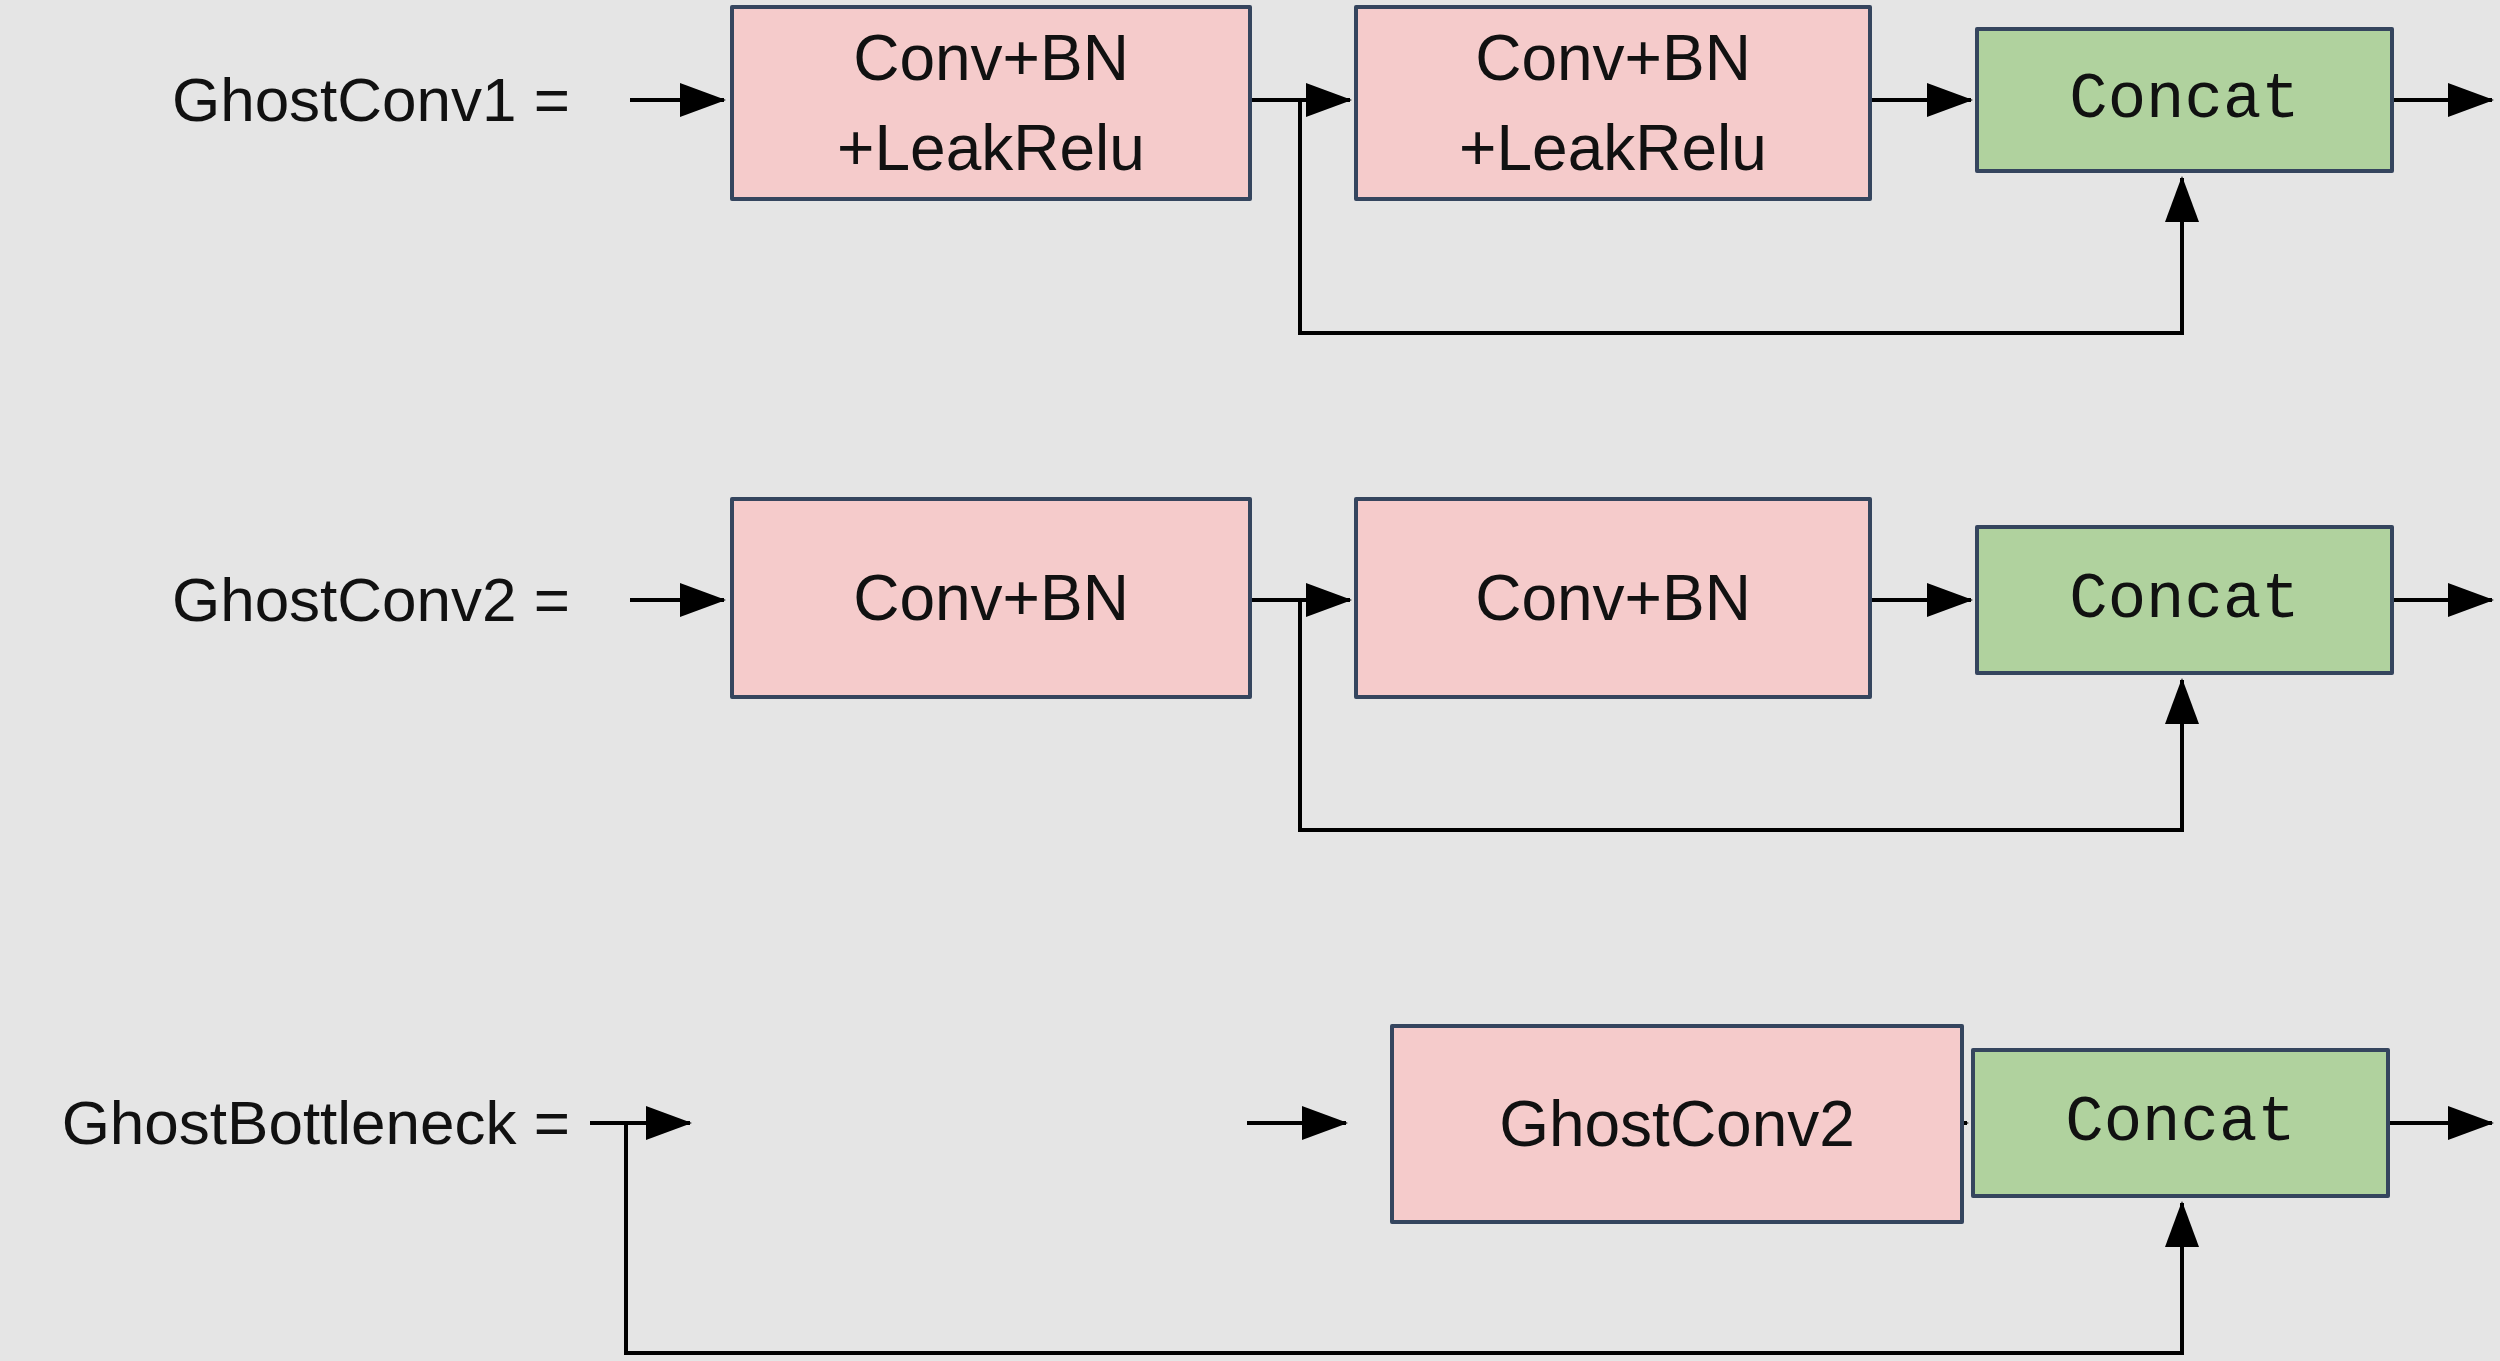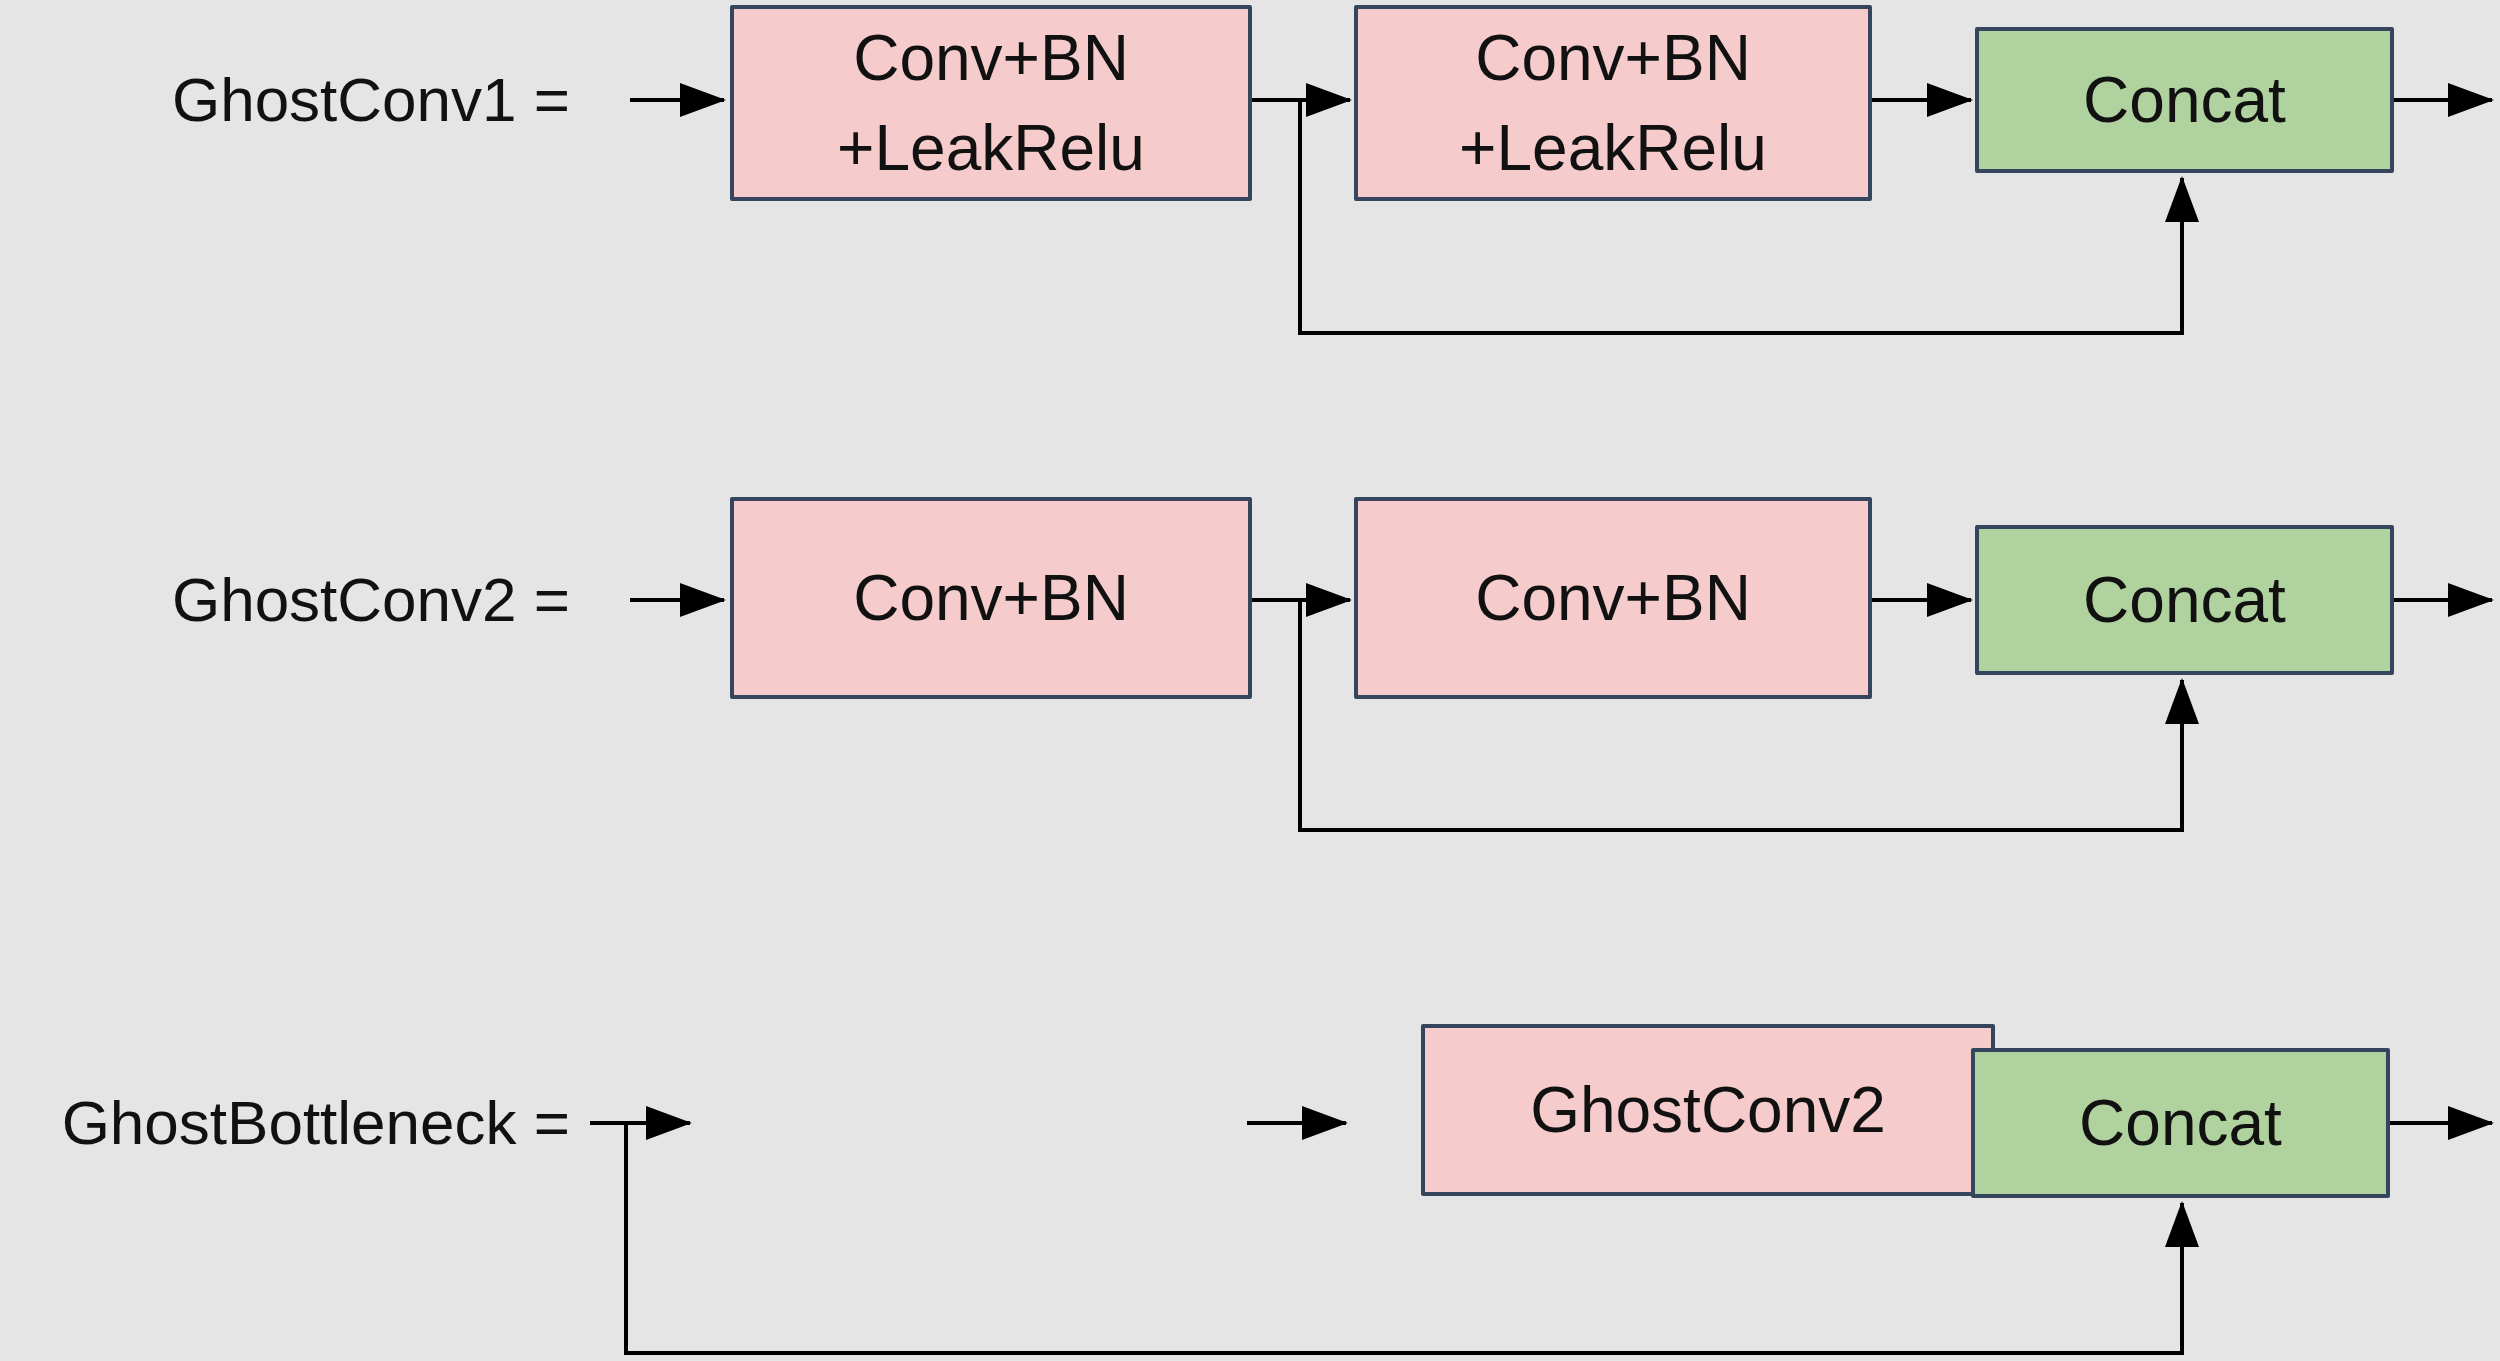--- a/index.html
+++ b/index.html
@@ -44,21 +44,21 @@
     text-align: center;
     color: #111111;
   }
   .block span {
     display: block;
     font-size: 64px;
     line-height: 90px;
     white-space: nowrap;
   }
   .block.pink { background: #f5cbcb; }
-  .block.green { background: #b0d29e; }
+  .block.green { background: #b0d29e; font-family: Liberation Mono, monospace; }
 </style>
 </head>
 <body>
 
 <div class="canvas">
 
   <svg class="wires" viewBox="0 0 2500 1361">
     <defs>
       <marker id="ah" markerUnits="userSpaceOnUse" markerWidth="46" markerHeight="34" viewBox="0 0 46 34" refX="44" refY="17" orient="auto">
         <path d="M0,0 L46,17 L0,34 Z" fill="#000000"></path>
@@ -109,20 +109,20 @@
   <div class="block pink" style="left:730px;top:497px;width:522px;height:202px">
     <span>Conv+BN</span>
   </div>
   <div class="block pink" style="left:1354px;top:497px;width:518px;height:202px">
     <span>Conv+BN</span>
   </div>
   <div class="block green" style="left:1975px;top:525px;width:419px;height:150px">
     <span>Concat</span>
   </div>
 
-  <div class="block pink" style="left:1421px;top:1024px;width:574px;height:172px">
+  <div class="block pink" style="left:1390px;top:1024px;width:574px;height:200px">
     <span>GhostConv2</span>
   </div>
   <div class="block green" style="left:1971px;top:1048px;width:419px;height:150px">
     <span>Concat</span>
   </div>
 
 </div>
 
 </body></html>

